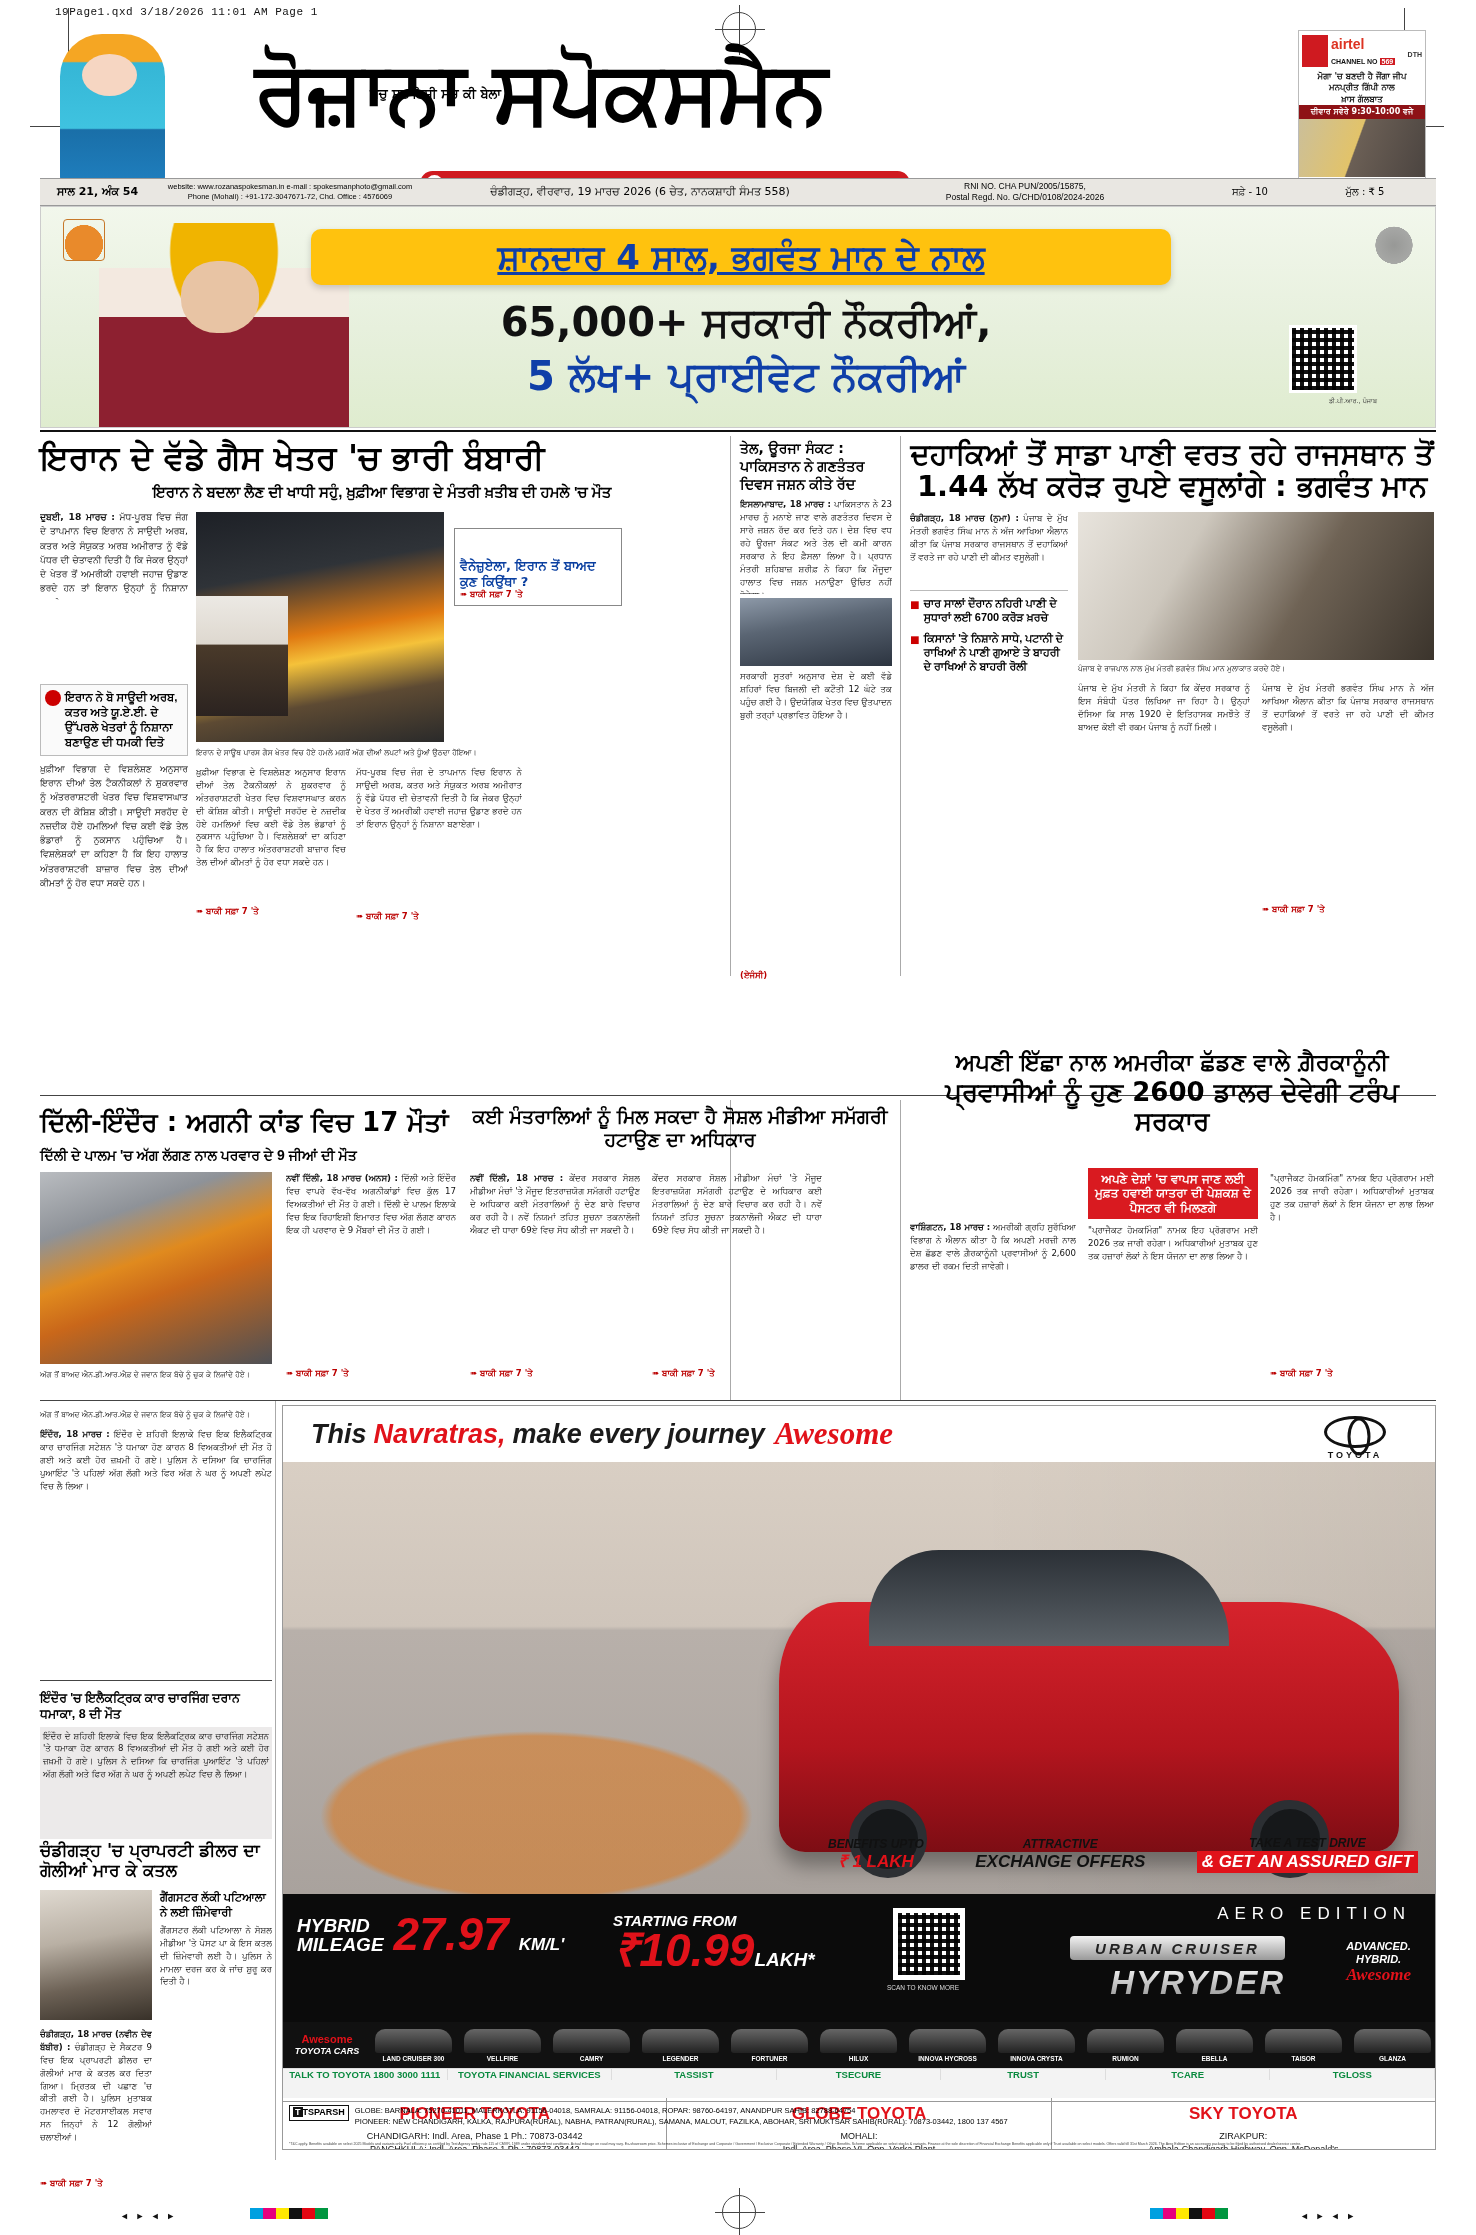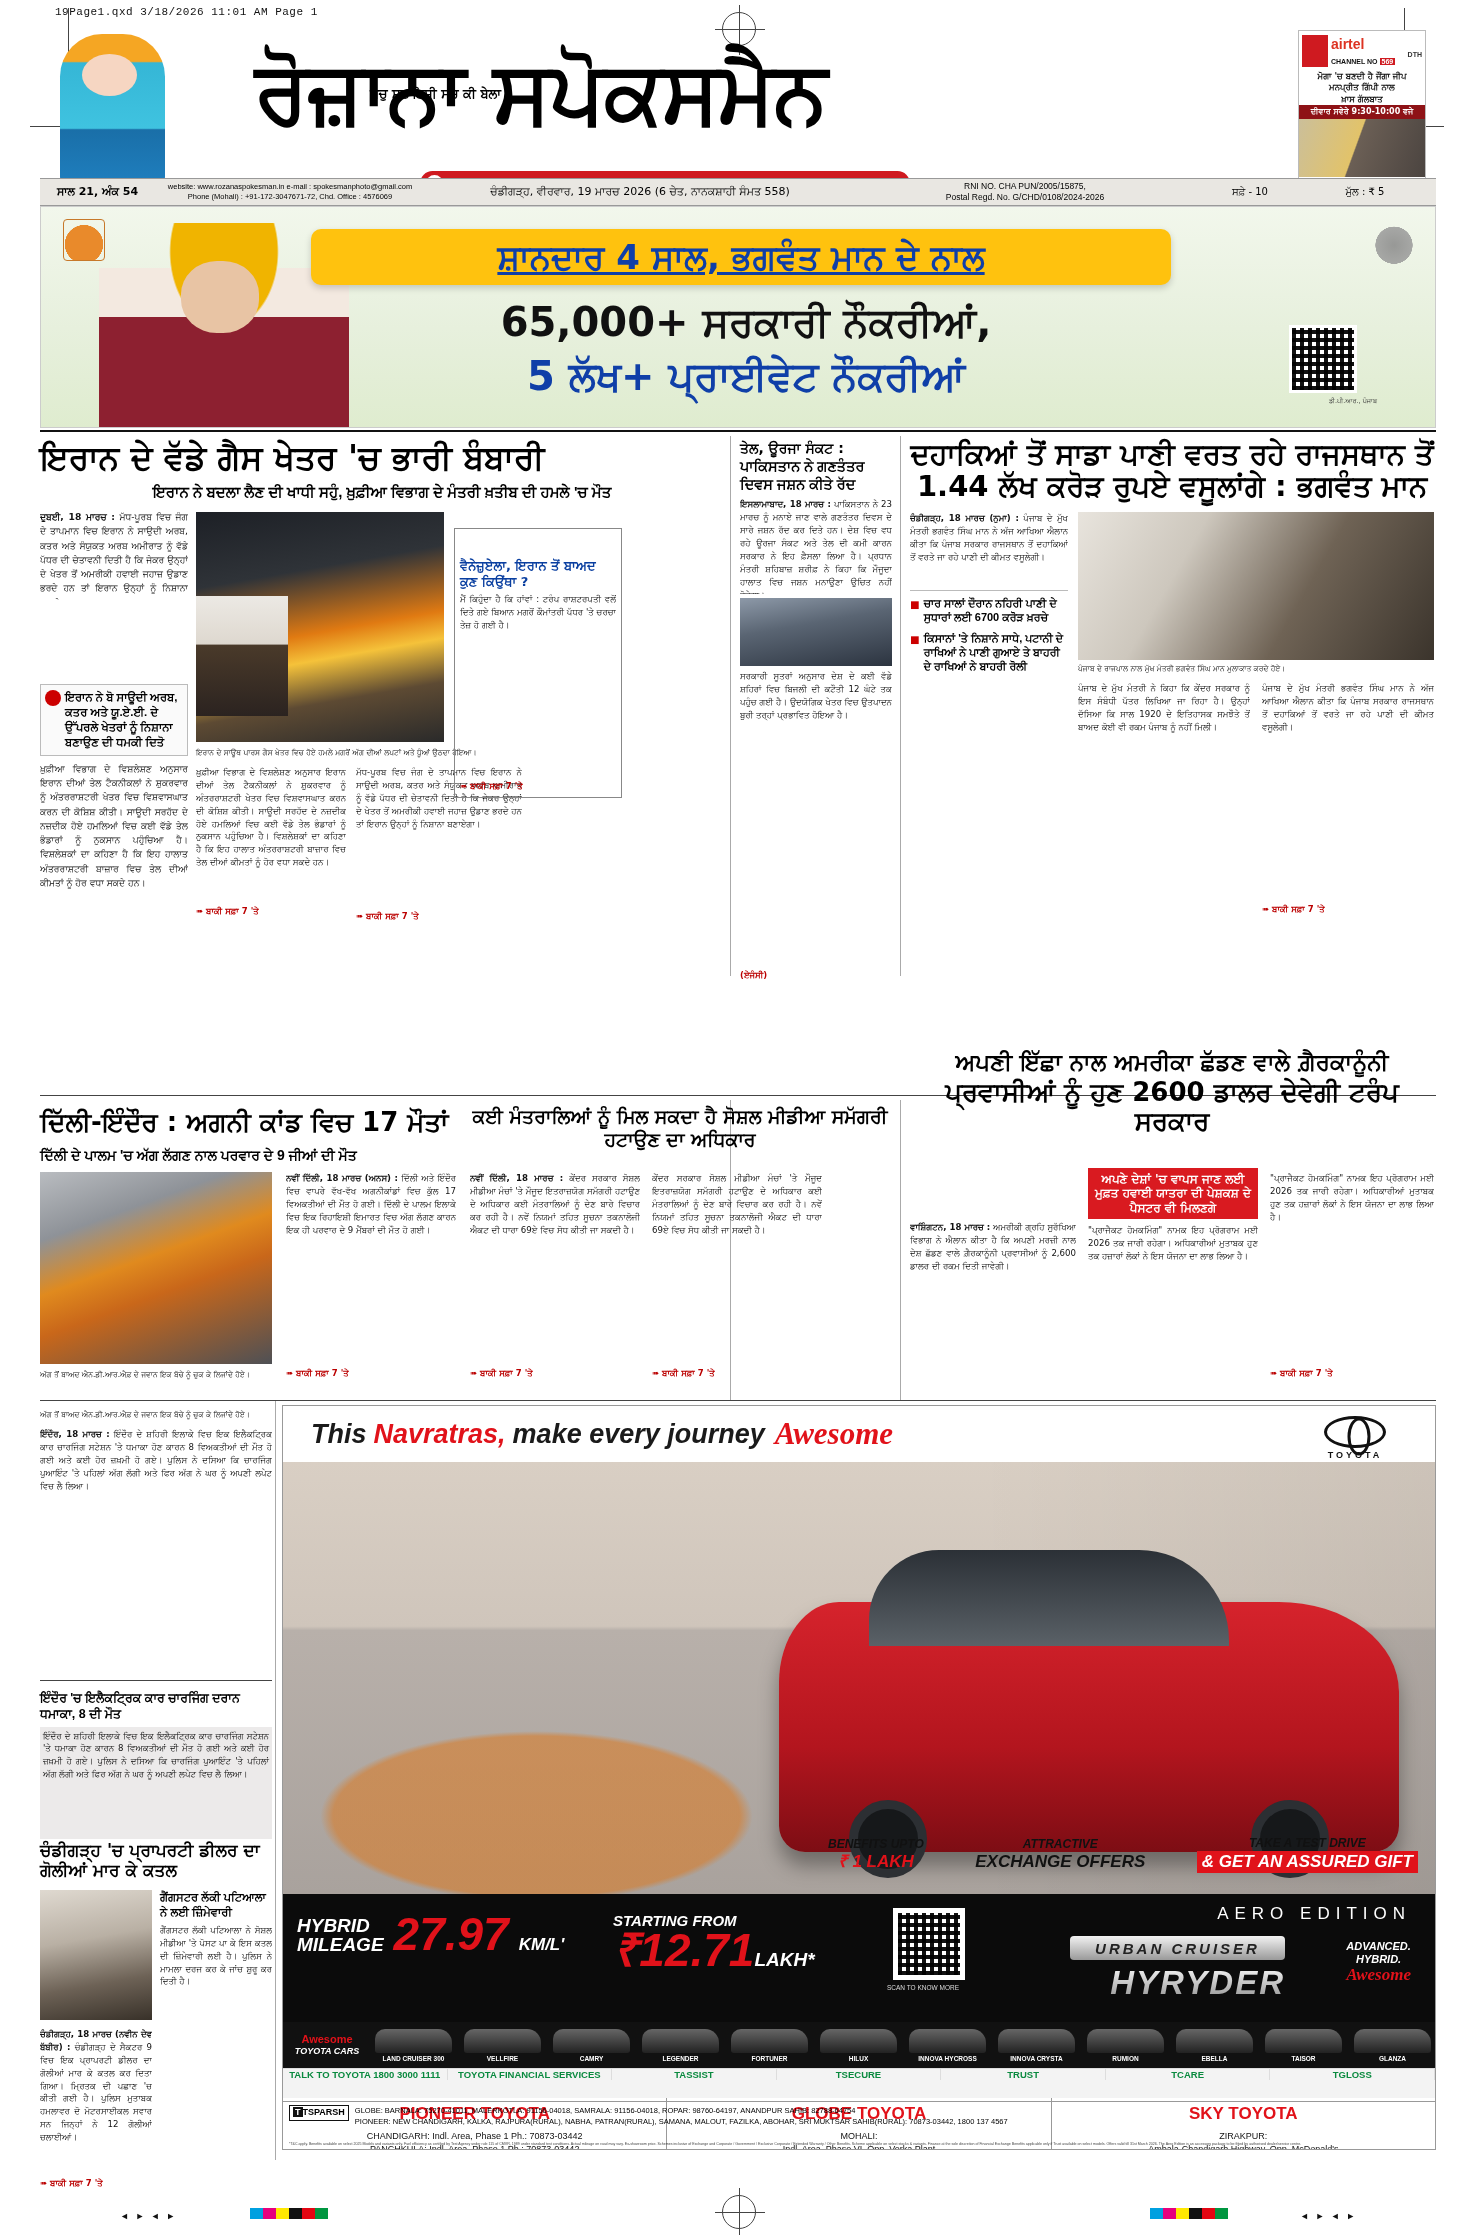--- a/index.html
+++ b/index.html
@@ -496,21 +496,20 @@
   <div class="photo" style="position:absolute;left:196px;top:596px;width:92px;height:120px;
        background:linear-gradient(180deg,#ece9e4 0%,#ded8cf 40%,#4a3a2a 41%,#2b2320 100%)"></div>
 
   <div class="col" style="left:356px;top:766px;width:166px">
     <div class="body-txt sm" style="height:145px">ਮੱਧ-ਪੂਰਬ ਵਿਚ ਜੰਗ ਦੇ ਤਾਪਮਾਨ ਵਿਚ ਇਰਾਨ ਨੇ ਸਾਉਦੀ ਅਰਬ, ਕਤਰ ਅਤੇ ਸੰਯੁਕਤ ਅਰਬ ਅਮੀਰਾਤ ਨੂੰ ਵੱਡੇ ਪੱਧਰ ਦੀ ਚੇਤਾਵਨੀ ਦਿਤੀ ਹੈ ਕਿ ਜੇਕਰ ਉਨ੍ਹਾਂ ਦੇ ਖੇਤਰ ਤੋਂ ਅਮਰੀਕੀ ਹਵਾਈ ਜਹਾਜ਼ ਉਡਾਣ ਭਰਦੇ ਹਨ ਤਾਂ ਇਰਾਨ ਉਨ੍ਹਾਂ ਨੂੰ ਨਿਸ਼ਾਨਾ ਬਣਾਏਗਾ।</div>
     <div class="more">➠ ਬਾਕੀ ਸਫ਼ਾ 7 'ਤੇ</div>
   </div>
 
   <div style="position:absolute;left:454px;top:528px;width:168px;border:1px solid #888;padding:5px">
     <div class="bluebox-hd">ਵੈਨੇਜ਼ੁਏਲਾ, ਇਰਾਨ ਤੋਂ ਬਾਅਦ ਕੁਣ ਕਿਉਂਥਾ ?</div>
-    <div class="body-txt sm" style="margin-top:4px;height:188px">ਮੈਂ ਕਿਹੁੰਦਾ ਹੈ ਕਿ ਹਾਂਵਾਂ : ਟਰੰਪ ਰਾਸ਼ਟਰਪਤੀ ਵਲੋਂ ਦਿਤੇ ਗਏ ਬਿਆਨ ਮਗਰੋਂ ਕੌਮਾਂਤਰੀ ਪੱਧਰ 'ਤੇ ਚਰਚਾ ਤੇਜ਼ ਹੋ ਗਈ ਹੈ।</div>
     <div class="more">➠ ਬਾਕੀ ਸਫ਼ਾ 7 'ਤੇ</div>
   </div>
 
   <div class="col" style="left:740px;top:440px;width:152px">
     <div class="kicker">ਤੇਲ, ਊਰਜਾ ਸੰਕਟ :</div>
     <div class="hl-sm" style="font-size:14.5px;line-height:1.22;margin-top:1px">ਪਾਕਿਸਤਾਨ ਨੇ ਗਣਤੰਤਰ ਦਿਵਸ ਜਸ਼ਨ ਕੀਤੇ ਰੱਦ</div>
     <div class="body-txt sm" style="margin-top:5px;height:96px">
       <b>ਇਸਲਾਮਾਬਾਦ, 18 ਮਾਰਚ :</b>
       <span>ਪਾਕਿਸਤਾਨ ਨੇ 23 ਮਾਰਚ ਨੂੰ ਮਨਾਏ ਜਾਣ ਵਾਲੇ ਗਣਤੰਤਰ ਦਿਵਸ ਦੇ ਸਾਰੇ ਜਸ਼ਨ ਰੱਦ ਕਰ ਦਿਤੇ ਹਨ। ਦੇਸ਼ ਵਿਚ ਵਧ ਰਹੇ ਊਰਜਾ ਸੰਕਟ ਅਤੇ ਤੇਲ ਦੀ ਕਮੀ ਕਾਰਨ ਸਰਕਾਰ ਨੇ ਇਹ ਫ਼ੈਸਲਾ ਲਿਆ ਹੈ। ਪ੍ਰਧਾਨ ਮੰਤਰੀ ਸ਼ਹਿਬਾਜ਼ ਸ਼ਰੀਫ਼ ਨੇ ਕਿਹਾ ਕਿ ਮੌਜੂਦਾ ਹਾਲਾਤ ਵਿਚ ਜਸ਼ਨ ਮਨਾਉਣਾ ਉਚਿਤ ਨਹੀਂ ਹੋਵੇਗਾ।</span>
     </div>
@@ -673,21 +672,21 @@
       <div class="ty-mileage">
         <div class="ty-mil-label">
           <div>HYBRID</div>
           <div>MILEAGE</div>
         </div>
         <div class="ty-mil-num">27.97</div>
         <div class="ty-mil-unit">KM/L'</div>
       </div>
       <div class="ty-start">
         <div class="lbl">STARTING FROM</div>
-        <div><span class="num">₹12.71</span><span class="unit">LAKH*</span></div>
+        <div><span class="num">₹10.99</span><span class="unit">LAKH*</span></div>
       </div>
       <div class="ty-qr2">
           <i></i>
         </div>
       <div class="ty-qr-cap">SCAN TO KNOW MORE</div>
       <div class="ty-aero">AERO EDITION</div>
       <div class="ty-urban">URBAN CRUISER</div>
       <div class="ty-hyryder">HYRYDER</div>
       <div class="ty-adv">
         <div>ADVANCED.</div>

